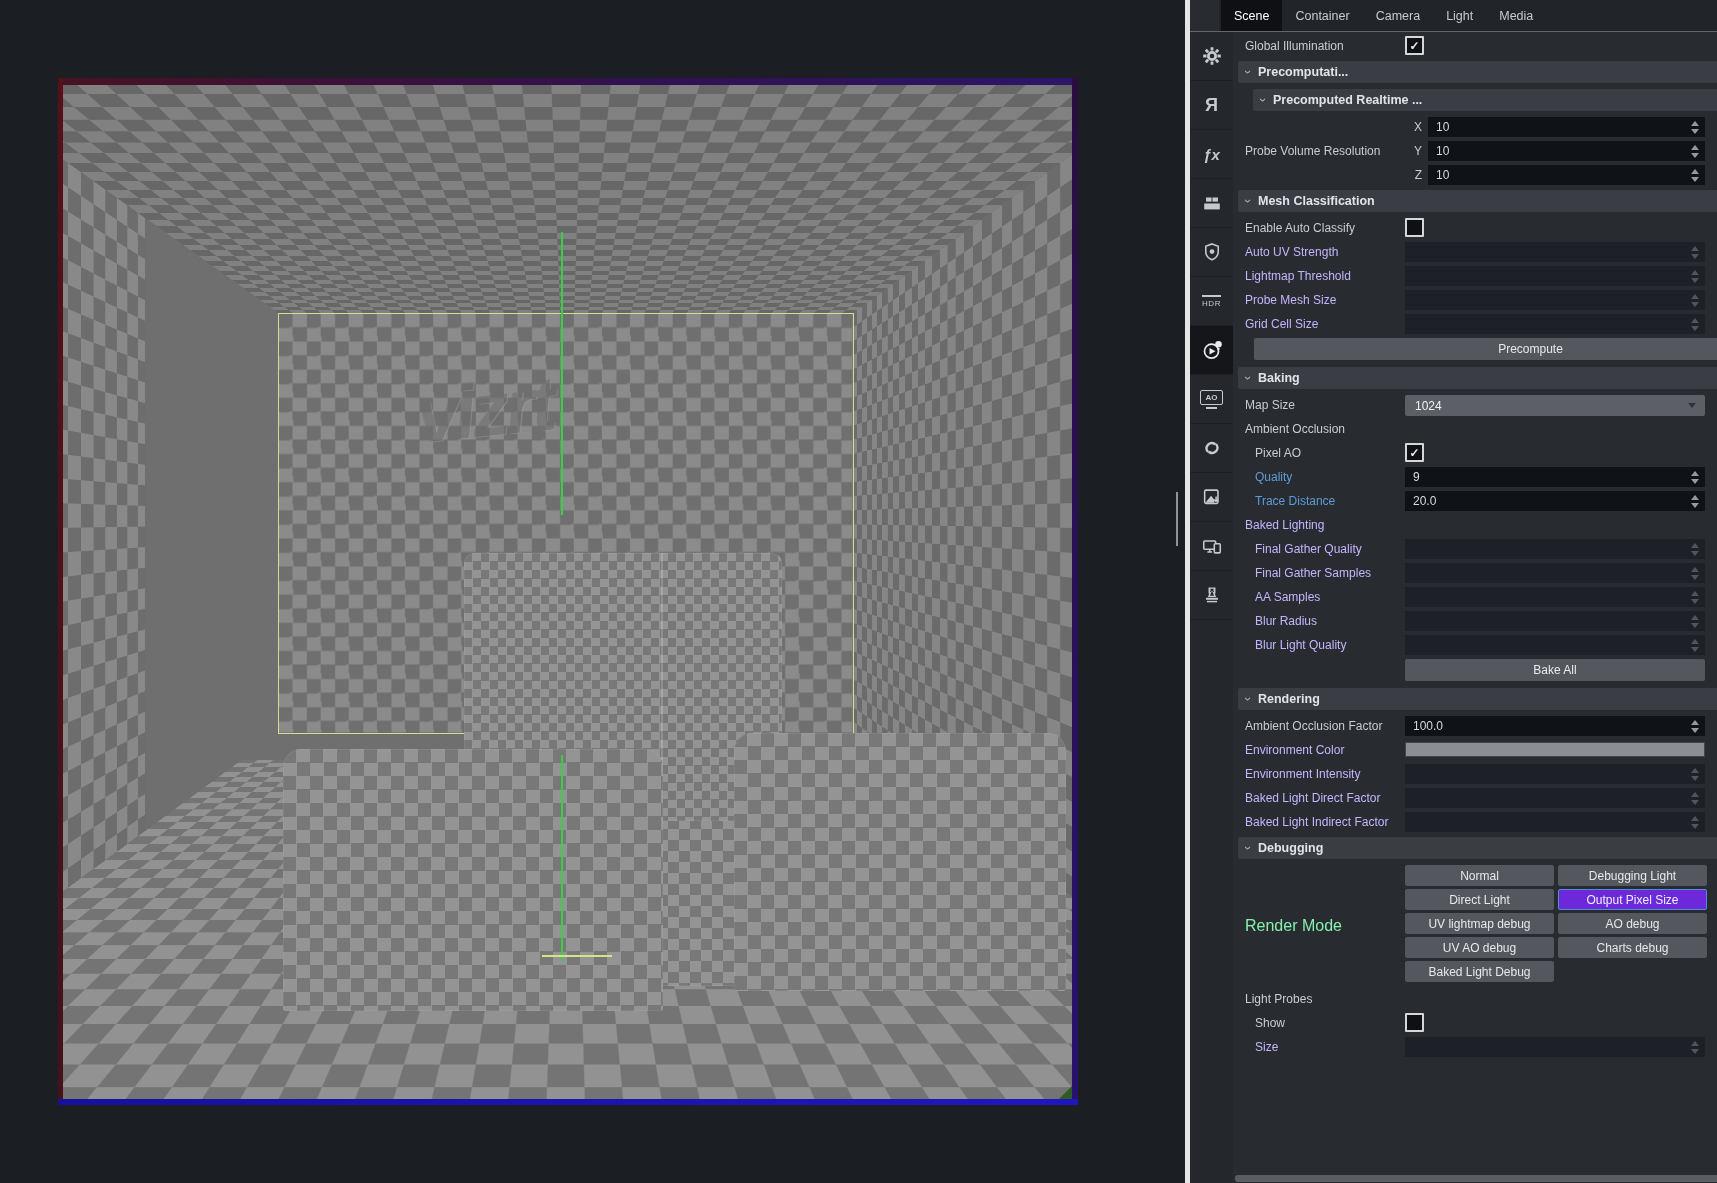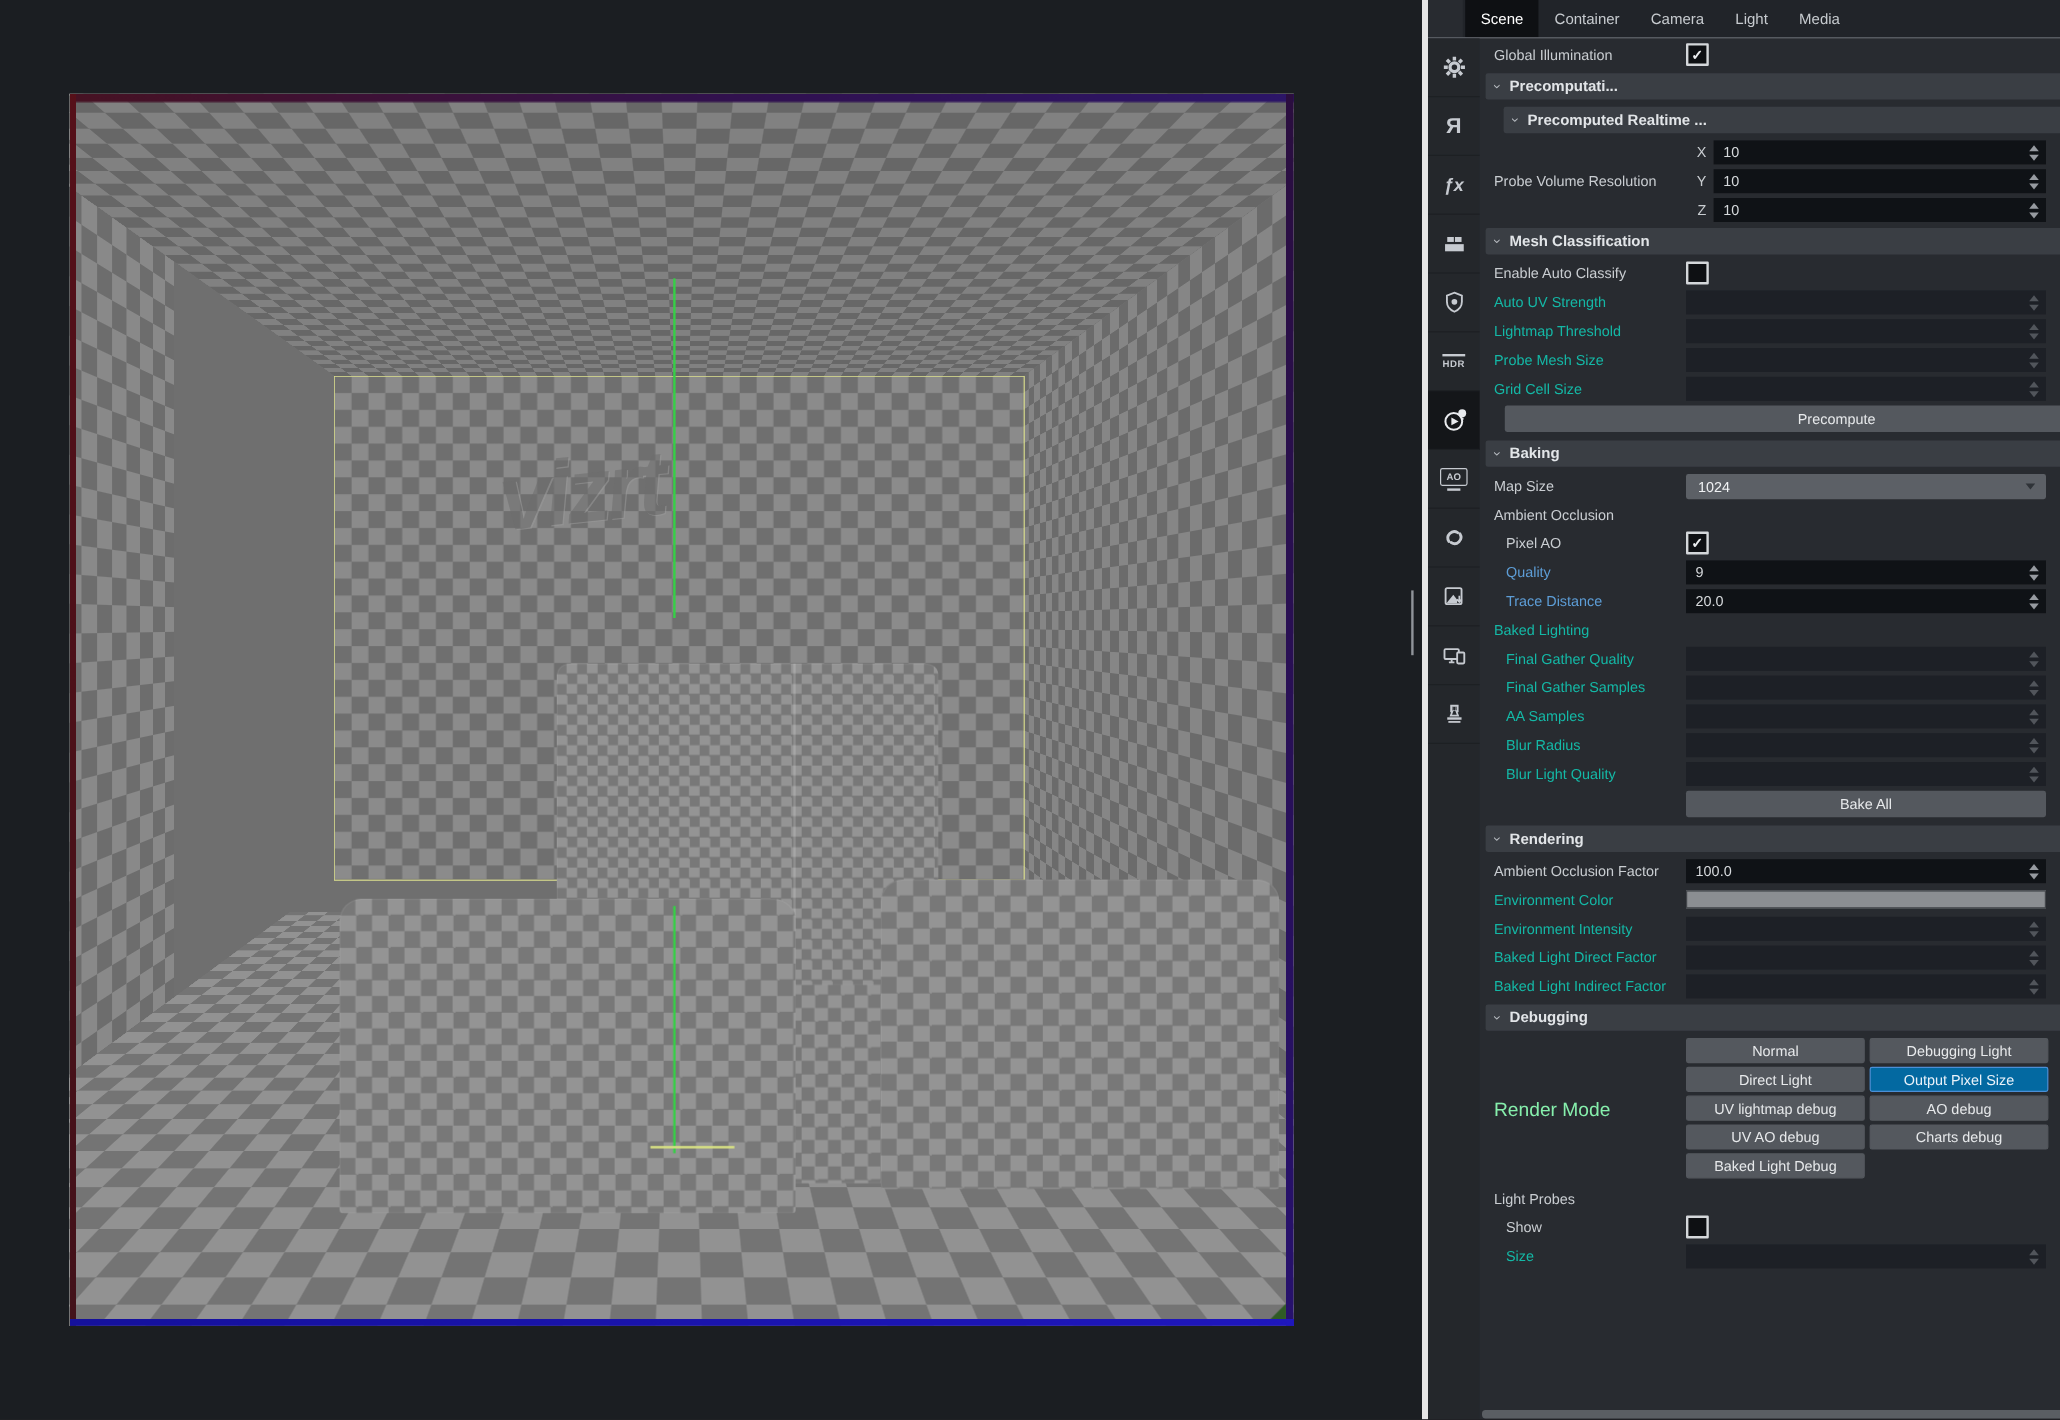--- a/index.html
+++ b/index.html
@@ -52,31 +52,31 @@
                display:flex;align-items:center;justify-content:center;}
   .close-x{font-size:17px;font-weight:bold;line-height:1;}
 
   .panel-body{position:absolute;top:31px;left:0;right:0;bottom:0;border-top:1px solid #63676d;display:flex;}
   .strip{width:43px;background:#24272b;display:flex;flex-direction:column;flex:0 0 auto;}
   .cell{height:48px;display:flex;align-items:center;justify-content:center;border-bottom:1px solid #1d2023;color:#c6cad0;flex:0 0 auto;}
   .cell.active{background:#141619;color:#e9ebee;}
   .cell svg{display:block;}
   .icon-r{font-weight:bold;font-size:18px;display:inline-block;transform:scaleX(-1);}
   .icon-fx{font-style:italic;font-size:15px;font-weight:bold;}
-  .icon-hdr{border-top:2px solid;padding-top:2px;font-size:8px;font-weight:bold;letter-spacing:.5px;}
+  .icon-hdr{border-top:2px solid;padding-top:2px;font-size:8px;font-weight:normal;letter-spacing:.5px;}
   .icon-ao-wrap{display:flex;flex-direction:column;align-items:center;gap:2px;}
   .icon-ao{border:1.5px solid;border-radius:2px;width:21px;height:13px;font-size:8px;font-weight:bold;
            display:flex;align-items:center;justify-content:center;}
   .icon-ao-base{width:11px;height:2px;background:currentColor;}
 
   .content{flex:1;padding:4px 10px 0 5px;position:relative;}
   .row{position:relative;height:20px;margin-bottom:4px;display:flex;align-items:center;}
   .lbl{font-size:12px;color:#c9cdd1;padding-left:7px;white-space:nowrap;}
   .row.ind .lbl{padding-left:17px;}
-  .row.disabled .lbl{color:#14b8a6;text-align:center;}
+  .row.disabled .lbl{color:#c4b5fd;text-align:center;}
   .row.keyed .lbl{color:#5d9dd6;}
   .ctrl{position:absolute;left:167px;width:300px;top:0;height:20px;box-sizing:border-box;}
 
   .sec{height:22px;background:#3a3e44;border-radius:2px;display:flex;align-items:center;margin:5px 0 6px 0;
        font-weight:bold;font-size:12.5px;color:#e2e5e8;}
   .sec .chev{display:inline-block;transform:rotate(90deg);font-size:12px;font-weight:normal;color:#b7bbc0;margin:0 8px 0 8px;}
   .sec.sub{margin-left:15px;}
 
   .spin{display:flex;align-items:center;height:20px;background:#0f1216;}
   .spin .val{flex:1;padding-left:8px;font-size:12px;color:#d6d9dc;}
@@ -101,21 +101,21 @@
   .btn{position:absolute;top:0;height:22px;background:#54585e;border:none;border-radius:2px;color:#e7e9eb;
        font-size:12px;font-family:inherit;cursor:default;}
   .btn.wide{left:16px;right:12px;}
   .btn.col{left:167px;width:300px;}
 
   .rmrow{position:relative;height:118px;margin-bottom:6px;}
   .rm-label{position:absolute;left:7px;top:52px;font-size:16px;color:#86efac;}
   .rmgrid{position:absolute;left:167px;top:0;width:302px;display:grid;grid-template-columns:1fr 1fr;gap:3px 4px;}
   .rmbtn{height:21px;background:#54585e;border:1px solid #54585e;border-radius:2px;color:#e7e9eb;font-size:12px;
          font-family:inherit;cursor:default;box-sizing:border-box;}
-  .rmbtn.active{background:#0369a1;border:1px solid #4b8fd6;color:#eaf2fa;}
+  .rmbtn.active{background:#6d28d9;border:1px solid #4b8fd6;color:#eaf2fa;}
 
   .hscroll{position:absolute;left:45px;right:3px;bottom:1px;height:7px;background:#5a5e63;border-radius:3px;}
 </style>
 </head>
 <body>
 
 <div class="screen">
 
   <div class="viewport">
     <div class="room">

